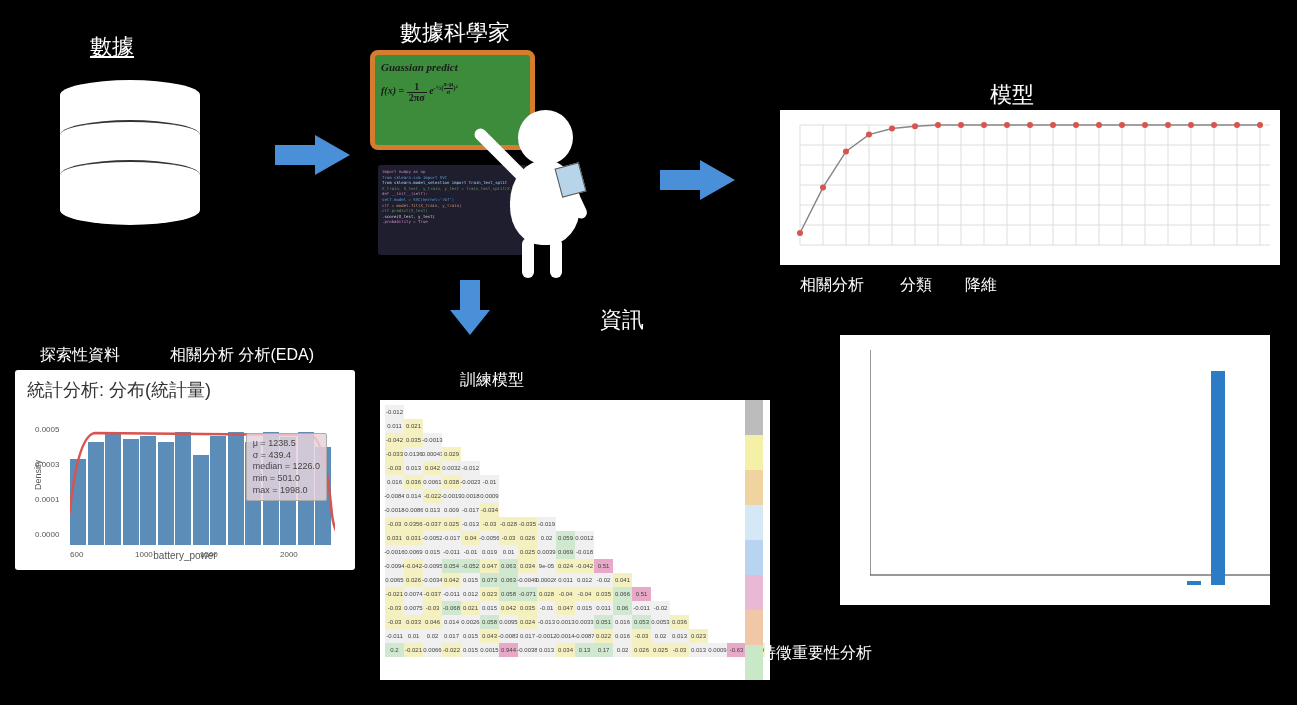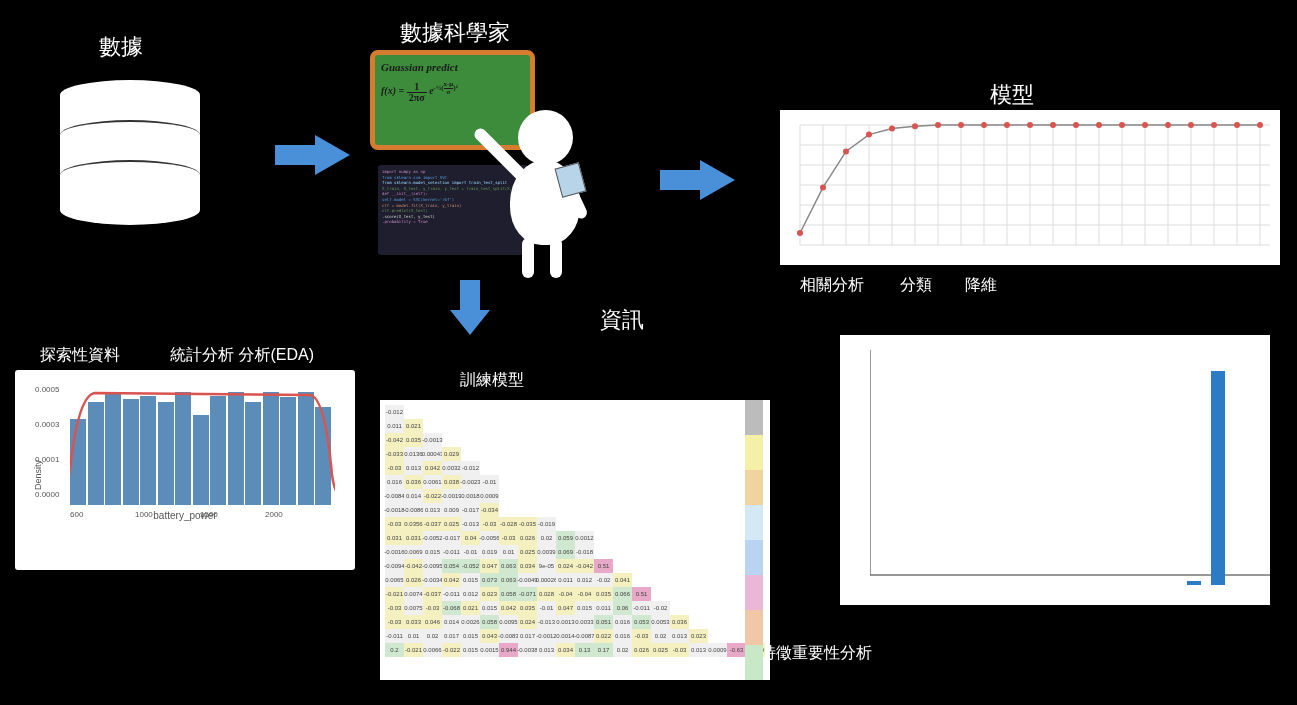--- a/index.html
+++ b/index.html
@@ -53,29 +53,29 @@
 
 
 .feat-panel { position: absolute; left: 840px; top: 335px; width: 430px; height: 270px; background: #fff; padding: 10px 10px 20px 30px; }
 .feat-bar { position: absolute; bottom: 20px; width: 14px; background: #2b7cc4; }
 
 svg.icon { position: absolute; }
 </style>
 </head>
 <body>
 
-<div class="label" style="left:99px; top:32px;">數據</div>
+<div class="label" style="left:90px; top:32px;text-decoration:underline;">數據</div>
 <div class="label" style="left:400px; top:18px;">數據科學家</div>
 <div class="label" style="left:990px; top:80px;">模型</div>
 <div class="label" style="left:600px; top:305px;">資訊</div>
 <div class="sublabel" style="left:800px; top:275px;">相關分析</div>
 <div class="sublabel" style="left:900px; top:275px;">分類</div>
 <div class="sublabel" style="left:965px; top:275px;">降維</div>
 <div class="sublabel" style="left:40px; top:345px;">探索性資料</div>
-<div class="sublabel" style="left:170px; top:345px; white-space:pre;">統計分析 分析(EDA)</div>
+<div class="sublabel" style="left:170px; top:345px; white-space:pre;">相關分析 分析(EDA)</div>
 <div class="sublabel" style="left:460px; top:370px;">訓練模型</div>
 <div class="sublabel" style="left:760px; top:643px;">特徵重要性分析</div>
 
 <div class="db-container">
   <div class="db-body"></div>
   <div class="db-top"></div>
   <div class="db-ring" style="top:40px;"></div>
   <div class="db-ring" style="top:80px;"></div>
 </div>
 
@@ -179,20 +179,21 @@
         <circle cx="388" cy="15" r="3" fill="#d9534f"></circle>
         <circle cx="411" cy="15" r="3" fill="#d9534f"></circle>
         <circle cx="434" cy="15" r="3" fill="#d9534f"></circle>
         <circle cx="457" cy="15" r="3" fill="#d9534f"></circle>
         <circle cx="480" cy="15" r="3" fill="#d9534f"></circle>
       </g>
   </svg>
 </div>
 
 <div class="hist-panel">
+  <div class="hist-title">統計分析: 分布(統計量)</div>
   <div class="hist-ylabel">Density</div>
   <div class="hist-chart">
     <div id="hist-bars">
         <div class="hist-bar" style="left: 0px; width: 16px; height: 86.25px;"></div>
         <div class="hist-bar" style="left: 17.5px; width: 16px; height: 103.5px;"></div>
         <div class="hist-bar" style="left: 35px; width: 16px; height: 112.7px;"></div>
         <div class="hist-bar" style="left: 52.5px; width: 16px; height: 105.8px;"></div>
         <div class="hist-bar" style="left: 70px; width: 16px; height: 109.25px;"></div>
         <div class="hist-bar" style="left: 87.5px; width: 16px; height: 103.5px;"></div>
         <div class="hist-bar" style="left: 105px; width: 16px; height: 112.7px;"></div>
@@ -201,25 +202,32 @@
         <div class="hist-bar" style="left: 157.5px; width: 16px; height: 112.7px;"></div>
         <div class="hist-bar" style="left: 175px; width: 16px; height: 103.5px;"></div>
         <div class="hist-bar" style="left: 192.5px; width: 16px; height: 112.7px;"></div>
         <div class="hist-bar" style="left: 210px; width: 16px; height: 108.1px;"></div>
         <div class="hist-bar" style="left: 227.5px; width: 16px; height: 112.7px;"></div>
         <div class="hist-bar" style="left: 245px; width: 16px; height: 97.75px;"></div>
       </div>
     <svg class="hist-curve">
       <path d="M -15 125 Q -5 120 0 95 Q 8 20 25 18 L 240 20 Q 255 22 262 100 Q 265 122 275 125" fill="none" stroke="#d9534f" stroke-width="2.5"></path>
     </svg>
+    <div class="stats-box">
+      <div>μ = 1238.5</div>
+      <div>σ = 439.4</div>
+      <div>median = 1226.0</div>
+      <div>min = 501.0</div>
+      <div>max = 1998.0</div>
+    </div>
     <div id="hist-xticks">
         <div class="hist-xtick" style="left: 0px;">600</div>
         <div class="hist-xtick" style="left: 65px;">1000</div>
         <div class="hist-xtick" style="left: 130px;">1500</div>
-        <div class="hist-xtick" style="left: 195px; margin-top: 28px;">2000</div>
+        <div class="hist-xtick" style="left: 210px; margin-top: 28px;">2000</div>
       </div>
     <div id="hist-yticks">
         <div class="hist-yaxis" style="top: 115px; left: -35px; position: absolute;">0.0000</div>
         <div class="hist-yaxis" style="top: 80px; left: -35px; position: absolute;">0.0001</div>
         <div class="hist-yaxis" style="top: 45px; left: -35px; position: absolute;">0.0003</div>
         <div class="hist-yaxis" style="top: 10px; left: -35px; position: absolute;">0.0005</div>
       </div>
   </div>
   <div class="hist-xlabel">battery_power</div>
 </div>

